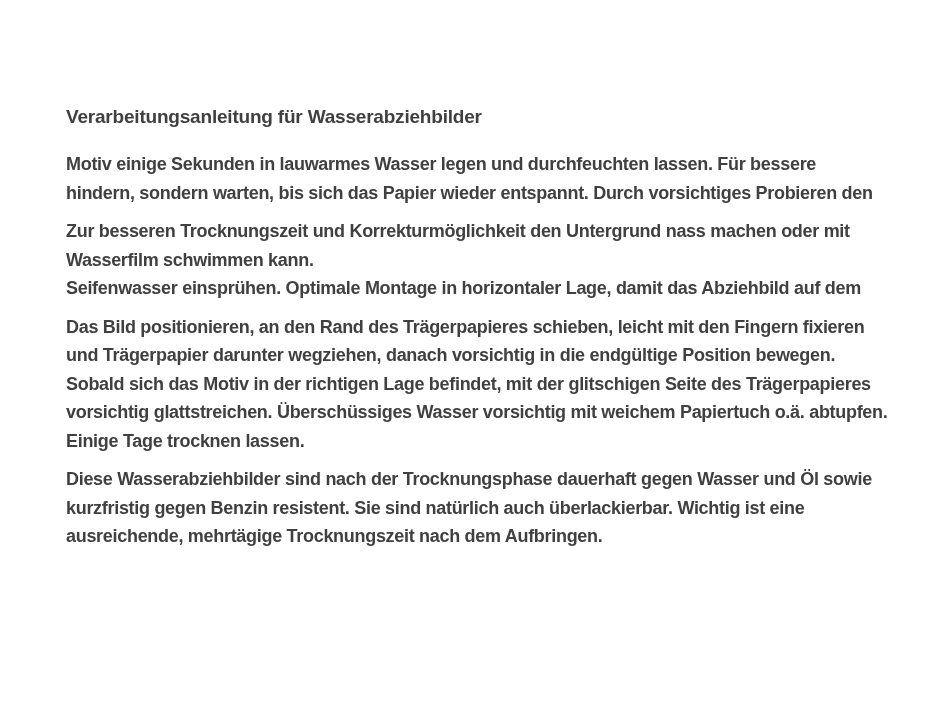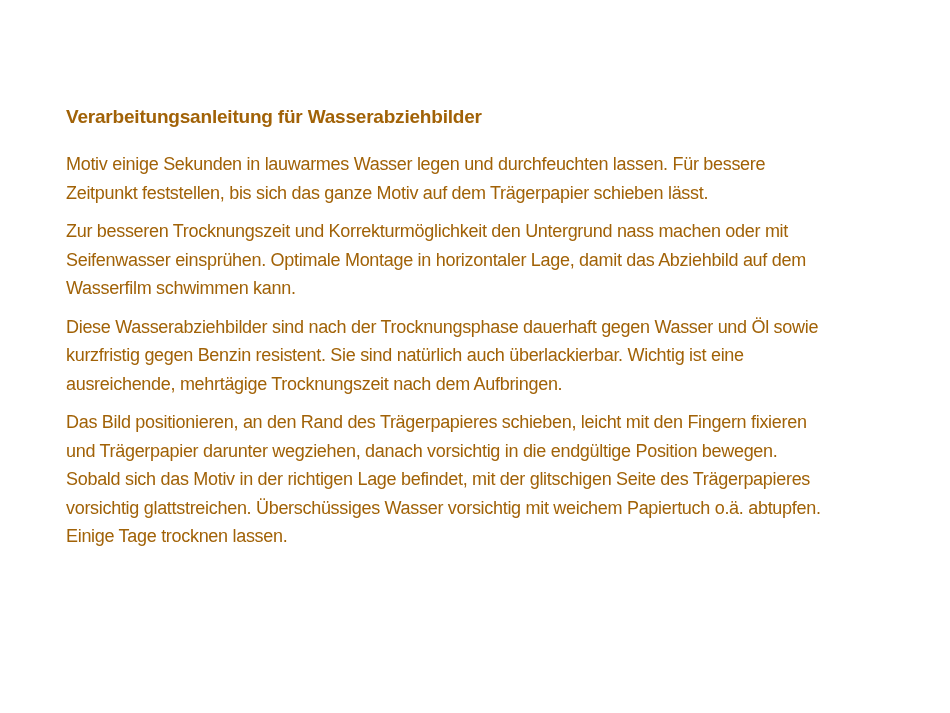--- a/index.html
+++ b/index.html
@@ -10,65 +10,66 @@
     background: #ffffff;
     overflow: hidden;
   }
   .page {
     box-sizing: border-box;
     width: 950px;
     height: 713px;
     padding: 103px 66px 0 66px;
     background: #ffffff;
     font-family: "Liberation Sans", sans-serif;
-    color: #a16207;
+    color: #404040;
   }
   .doc-title {
     font-size: 19px;
     font-weight: 700;
     line-height: 28px;
     margin: 0 0 19px 0;
     letter-spacing: -0.2px;
   }
   .para {
     margin: 0 0 10px 0;
     font-size: 18px;
     line-height: 28.5px;
     letter-spacing: -0.3px;
+    font-weight: bold;
   }
   .line {
     display: block;
     white-space: nowrap;
   }
 </style>
 </head>
 <body>
 
 <div class="page">
 
   <h1 class="doc-title">Verarbeitungsanleitung für Wasserabziehbilder</h1>
 
   <p class="para">
     <span class="line">Motiv einige Sekunden in lauwarmes Wasser legen und durchfeuchten lassen. Für bessere</span>
-    <span class="line">Zeitpunkt feststellen, bis sich das ganze Motiv auf dem Trägerpapier schieben lässt.</span>
+    <span class="line">hindern, sondern warten, bis sich das Papier wieder entspannt. Durch vorsichtiges Probieren den</span>
   </p>
 
   <p class="para">
     <span class="line">Zur besseren Trocknungszeit und Korrekturmöglichkeit den Untergrund nass machen oder mit</span>
+    <span class="line">Wasserfilm schwimmen kann.</span>
     <span class="line">Seifenwasser einsprühen. Optimale Montage in horizontaler Lage, damit das Abziehbild auf dem</span>
-    <span class="line">Wasserfilm schwimmen kann.</span>
-  </p>
-
-  <p class="para">
-    <span class="line">Diese Wasserabziehbilder sind nach der Trocknungsphase dauerhaft gegen Wasser und Öl sowie</span>
-    <span class="line">kurzfristig gegen Benzin resistent. Sie sind natürlich auch überlackierbar. Wichtig ist eine</span>
-    <span class="line">ausreichende, mehrtägige Trocknungszeit nach dem Aufbringen.</span>
   </p>
 
   <p class="para">
     <span class="line">Das Bild positionieren, an den Rand des Trägerpapieres schieben, leicht mit den Fingern fixieren</span>
     <span class="line">und Trägerpapier darunter wegziehen, danach vorsichtig in die endgültige Position bewegen.</span>
     <span class="line">Sobald sich das Motiv in der richtigen Lage befindet, mit der glitschigen Seite des Trägerpapieres</span>
     <span class="line">vorsichtig glattstreichen. Überschüssiges Wasser vorsichtig mit weichem Papiertuch o.ä. abtupfen.</span>
     <span class="line">Einige Tage trocknen lassen.</span>
   </p>
 
+  <p class="para">
+    <span class="line">Diese Wasserabziehbilder sind nach der Trocknungsphase dauerhaft gegen Wasser und Öl sowie</span>
+    <span class="line">kurzfristig gegen Benzin resistent. Sie sind natürlich auch überlackierbar. Wichtig ist eine</span>
+    <span class="line">ausreichende, mehrtägige Trocknungszeit nach dem Aufbringen.</span>
+  </p>
+
 </div>
 
 </body></html>

